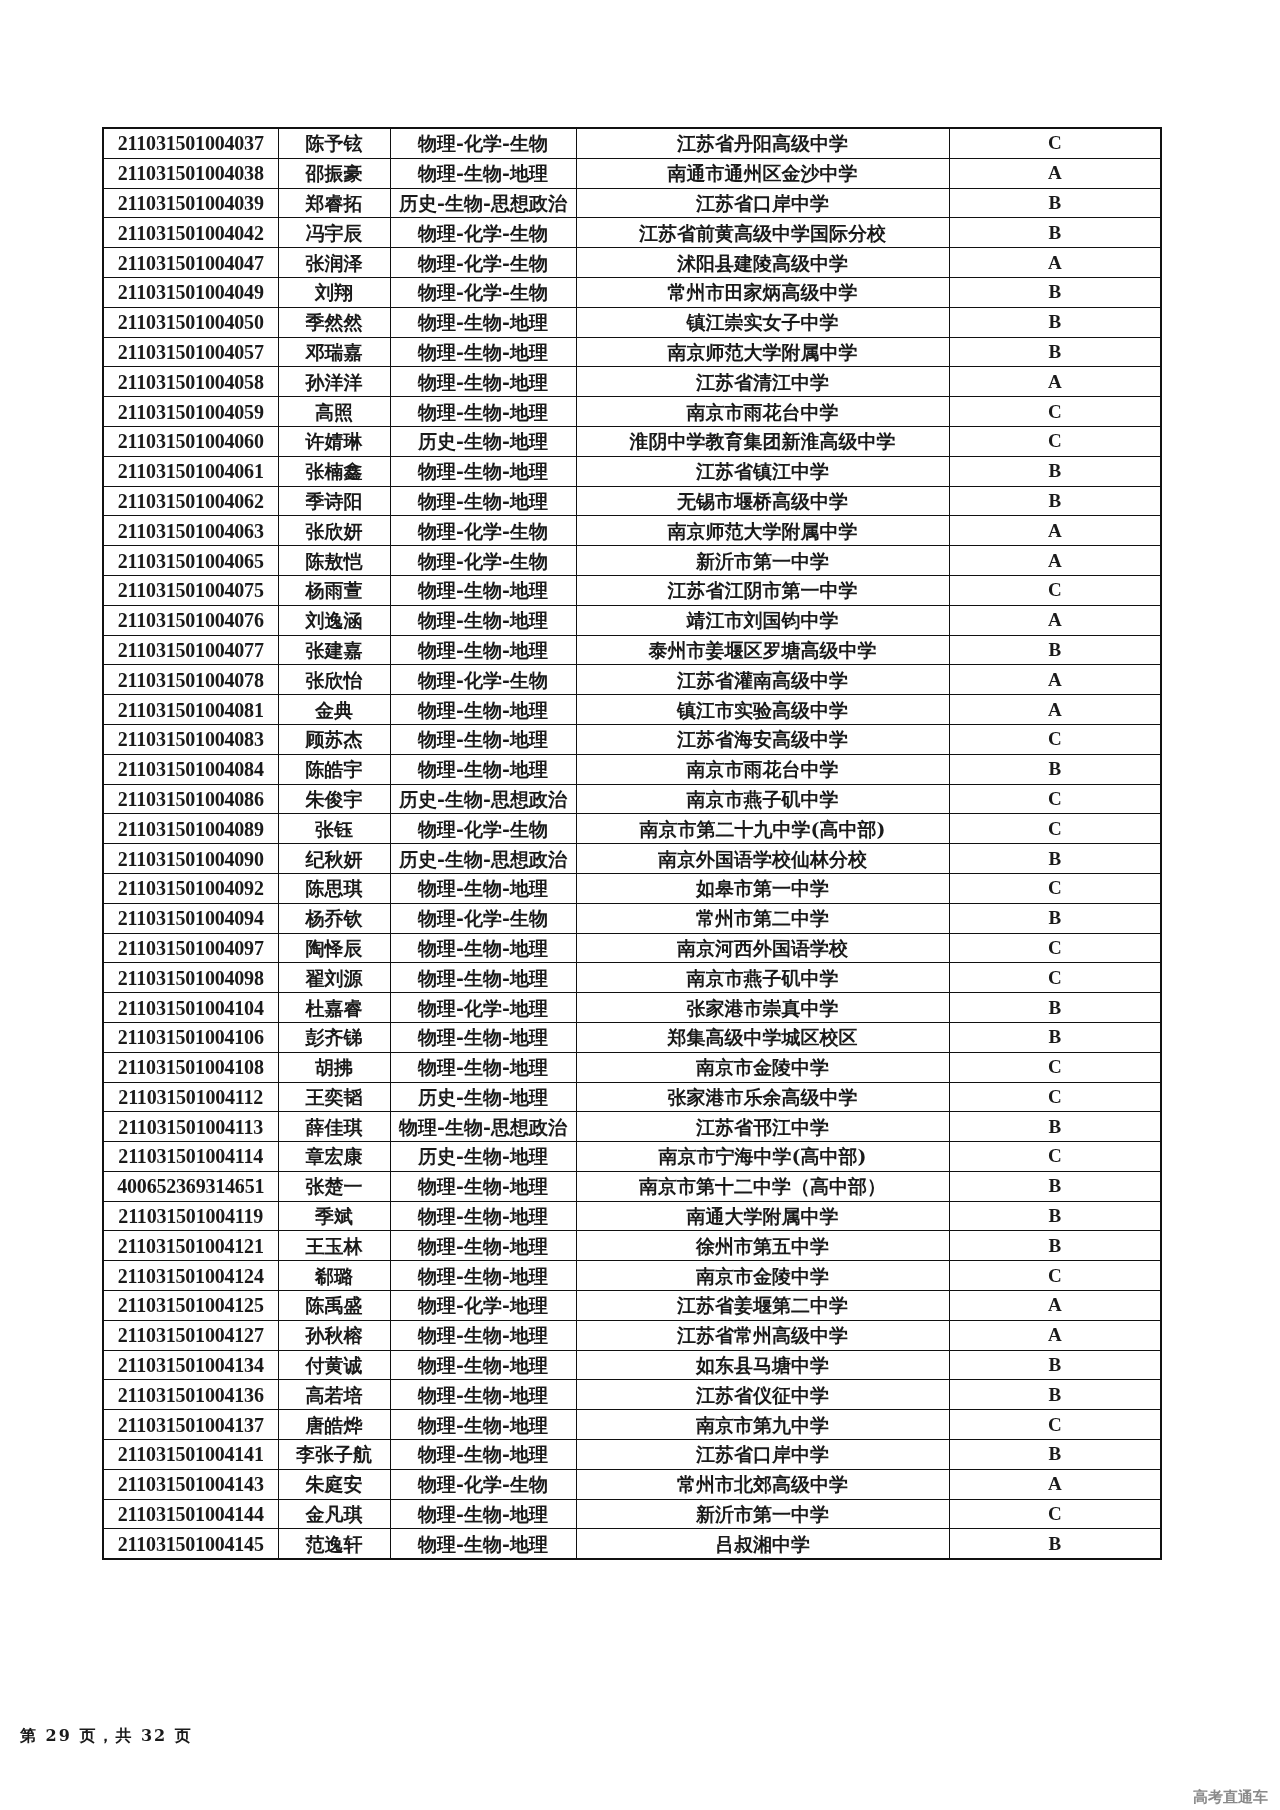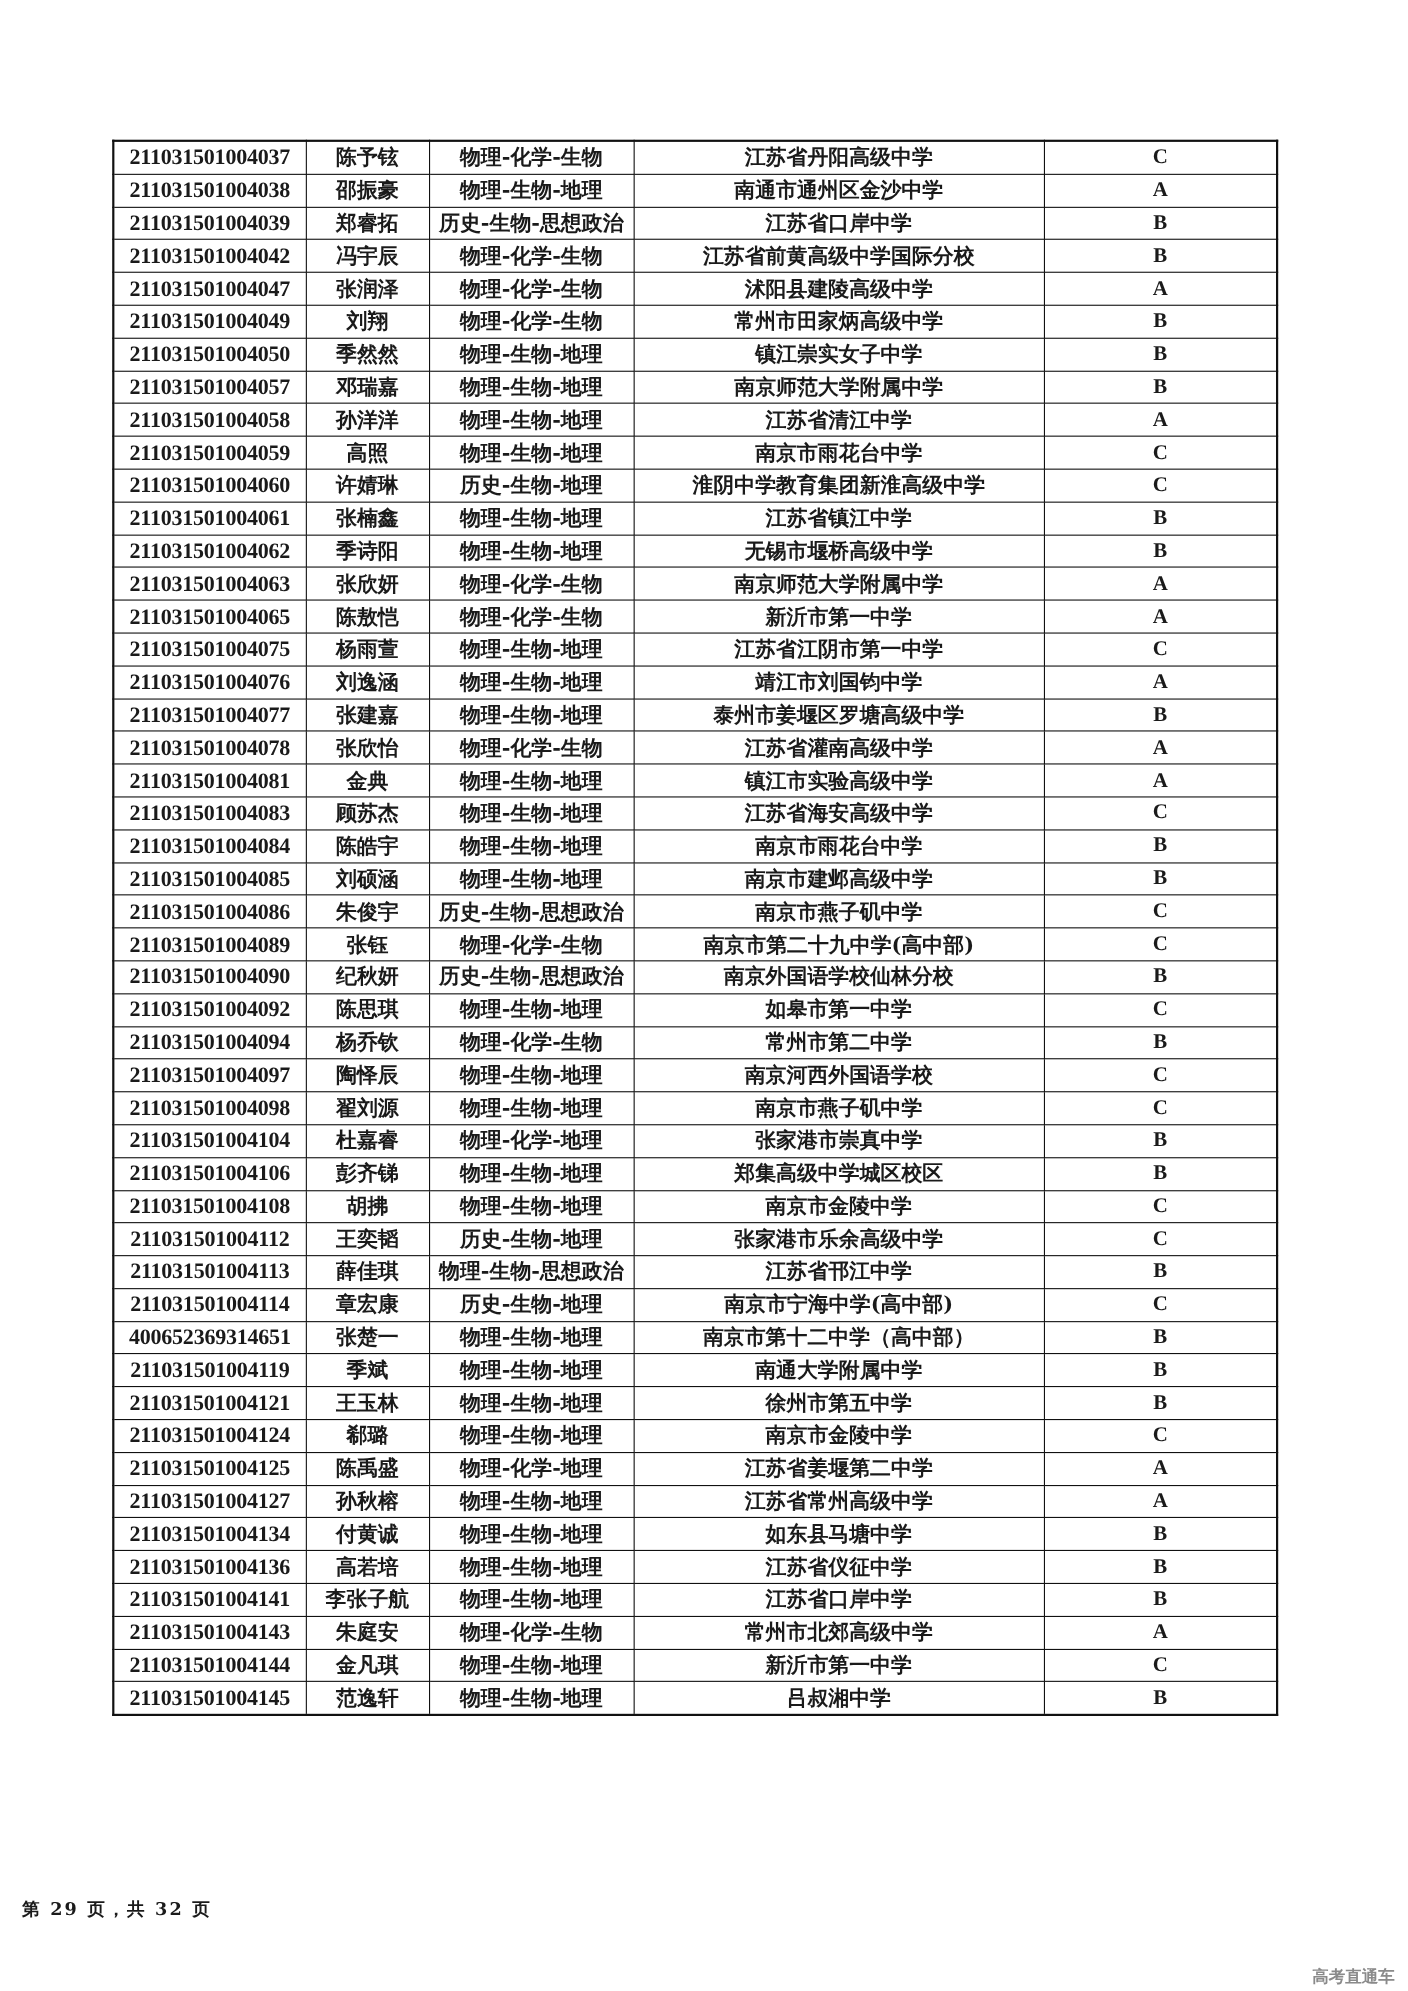--- a/index.html
+++ b/index.html
@@ -201,27 +201,20 @@
           <td class="c-grade">C</td>
         </tr>
         <tr>
           <td class="c-id">211031501004084</td>
           <td class="c-name">陈皓宇</td>
           <td class="c-subj">物理-生物-地理</td>
           <td class="c-school">南京市雨花台中学</td>
           <td class="c-grade">B</td>
         </tr>
         <tr>
-          <td class="c-id">211031501004085</td>
-          <td class="c-name">刘硕涵</td>
-          <td class="c-subj">物理-生物-地理</td>
-          <td class="c-school">南京市建邺高级中学</td>
-          <td class="c-grade">B</td>
-        </tr>
-        <tr>
           <td class="c-id">211031501004086</td>
           <td class="c-name">朱俊宇</td>
           <td class="c-subj">历史-生物-思想政治</td>
           <td class="c-school">南京市燕子矶中学</td>
           <td class="c-grade">C</td>
         </tr>
         <tr>
           <td class="c-id">211031501004089</td>
           <td class="c-name">张钰</td>
           <td class="c-subj">物理-化学-生物</td>
@@ -353,20 +346,27 @@
           <td class="c-subj">物理-生物-地理</td>
           <td class="c-school">如东县马塘中学</td>
           <td class="c-grade">B</td>
         </tr>
         <tr>
           <td class="c-id">211031501004136</td>
           <td class="c-name">高若培</td>
           <td class="c-subj">物理-生物-地理</td>
           <td class="c-school">江苏省仪征中学</td>
           <td class="c-grade">B</td>
+        </tr>
+        <tr>
+          <td class="c-id">211031501004137</td>
+          <td class="c-name">唐皓烨</td>
+          <td class="c-subj">物理-生物-地理</td>
+          <td class="c-school">南京市第九中学</td>
+          <td class="c-grade">C</td>
         </tr>
         <tr>
           <td class="c-id">211031501004141</td>
           <td class="c-name">李张子航</td>
           <td class="c-subj">物理-生物-地理</td>
           <td class="c-school">江苏省口岸中学</td>
           <td class="c-grade">B</td>
         </tr>
         <tr>
           <td class="c-id">211031501004143</td>

